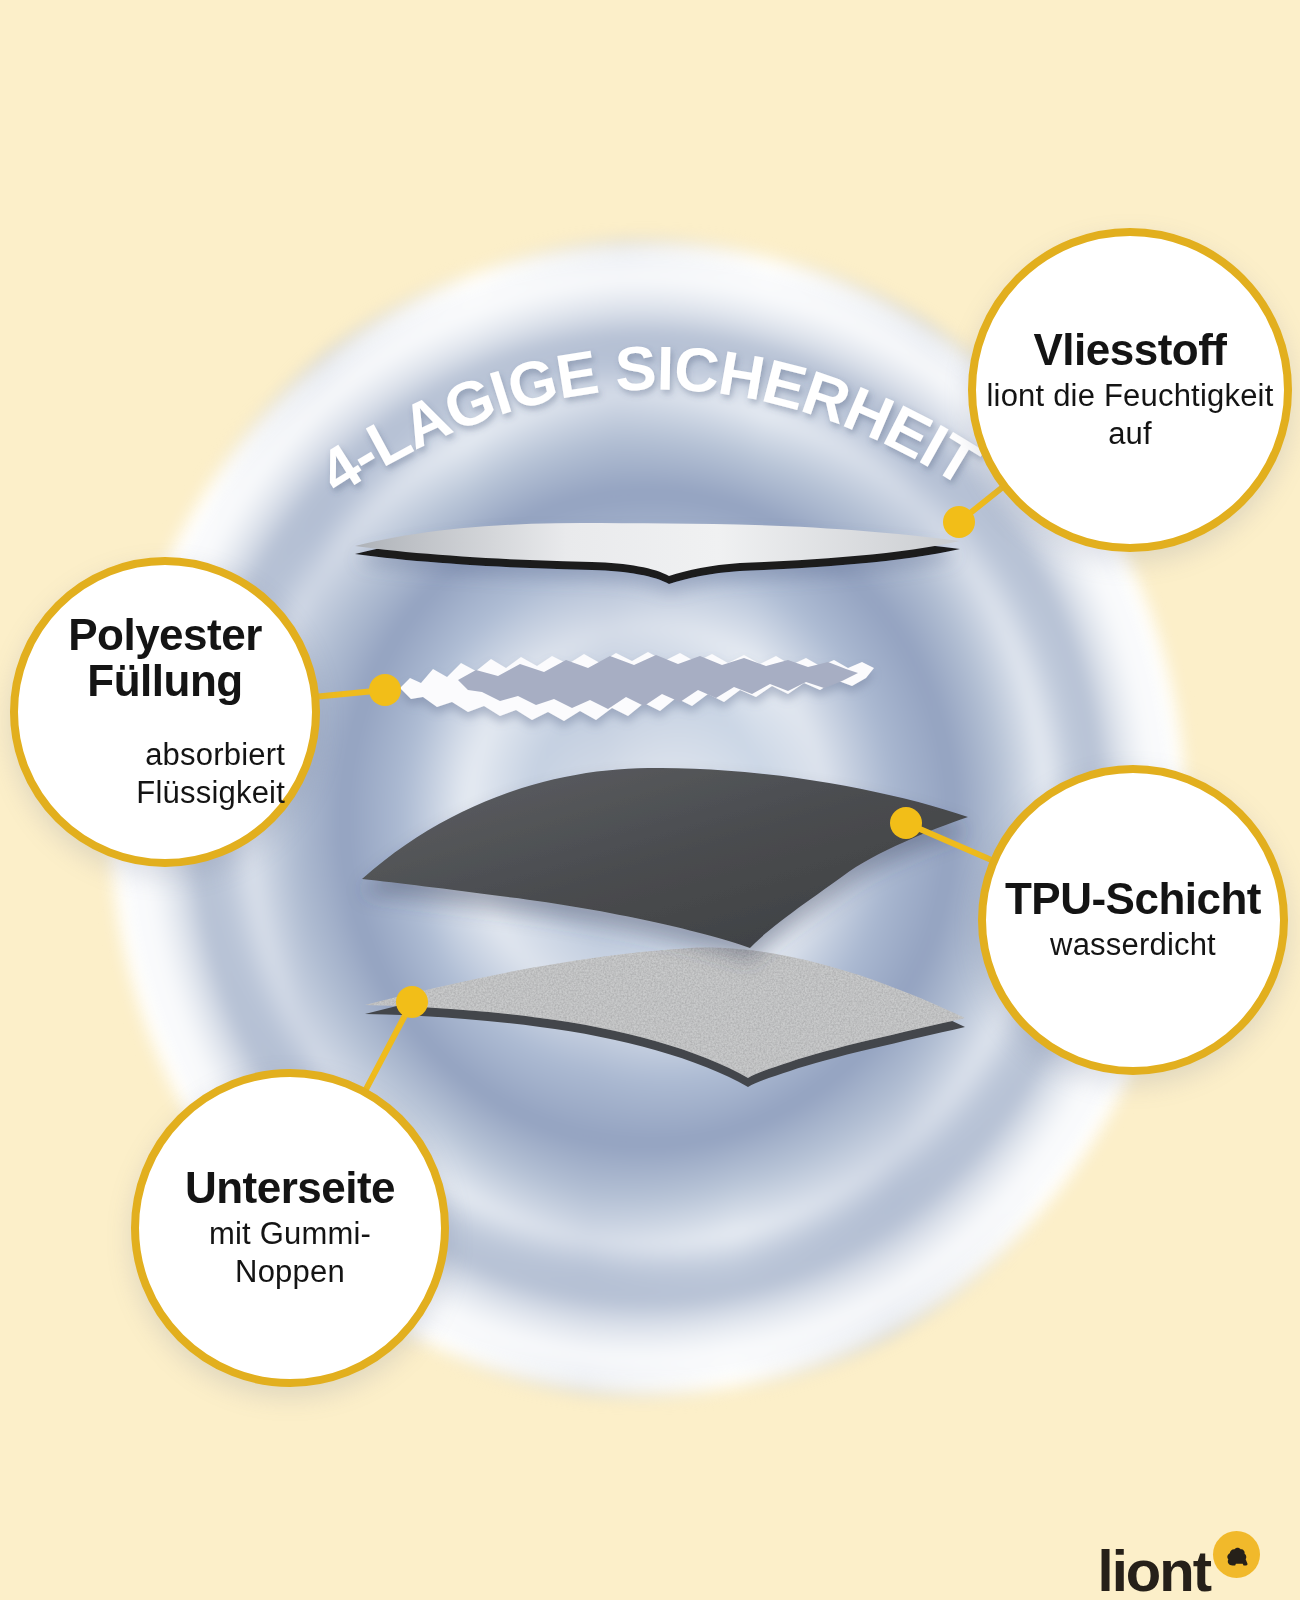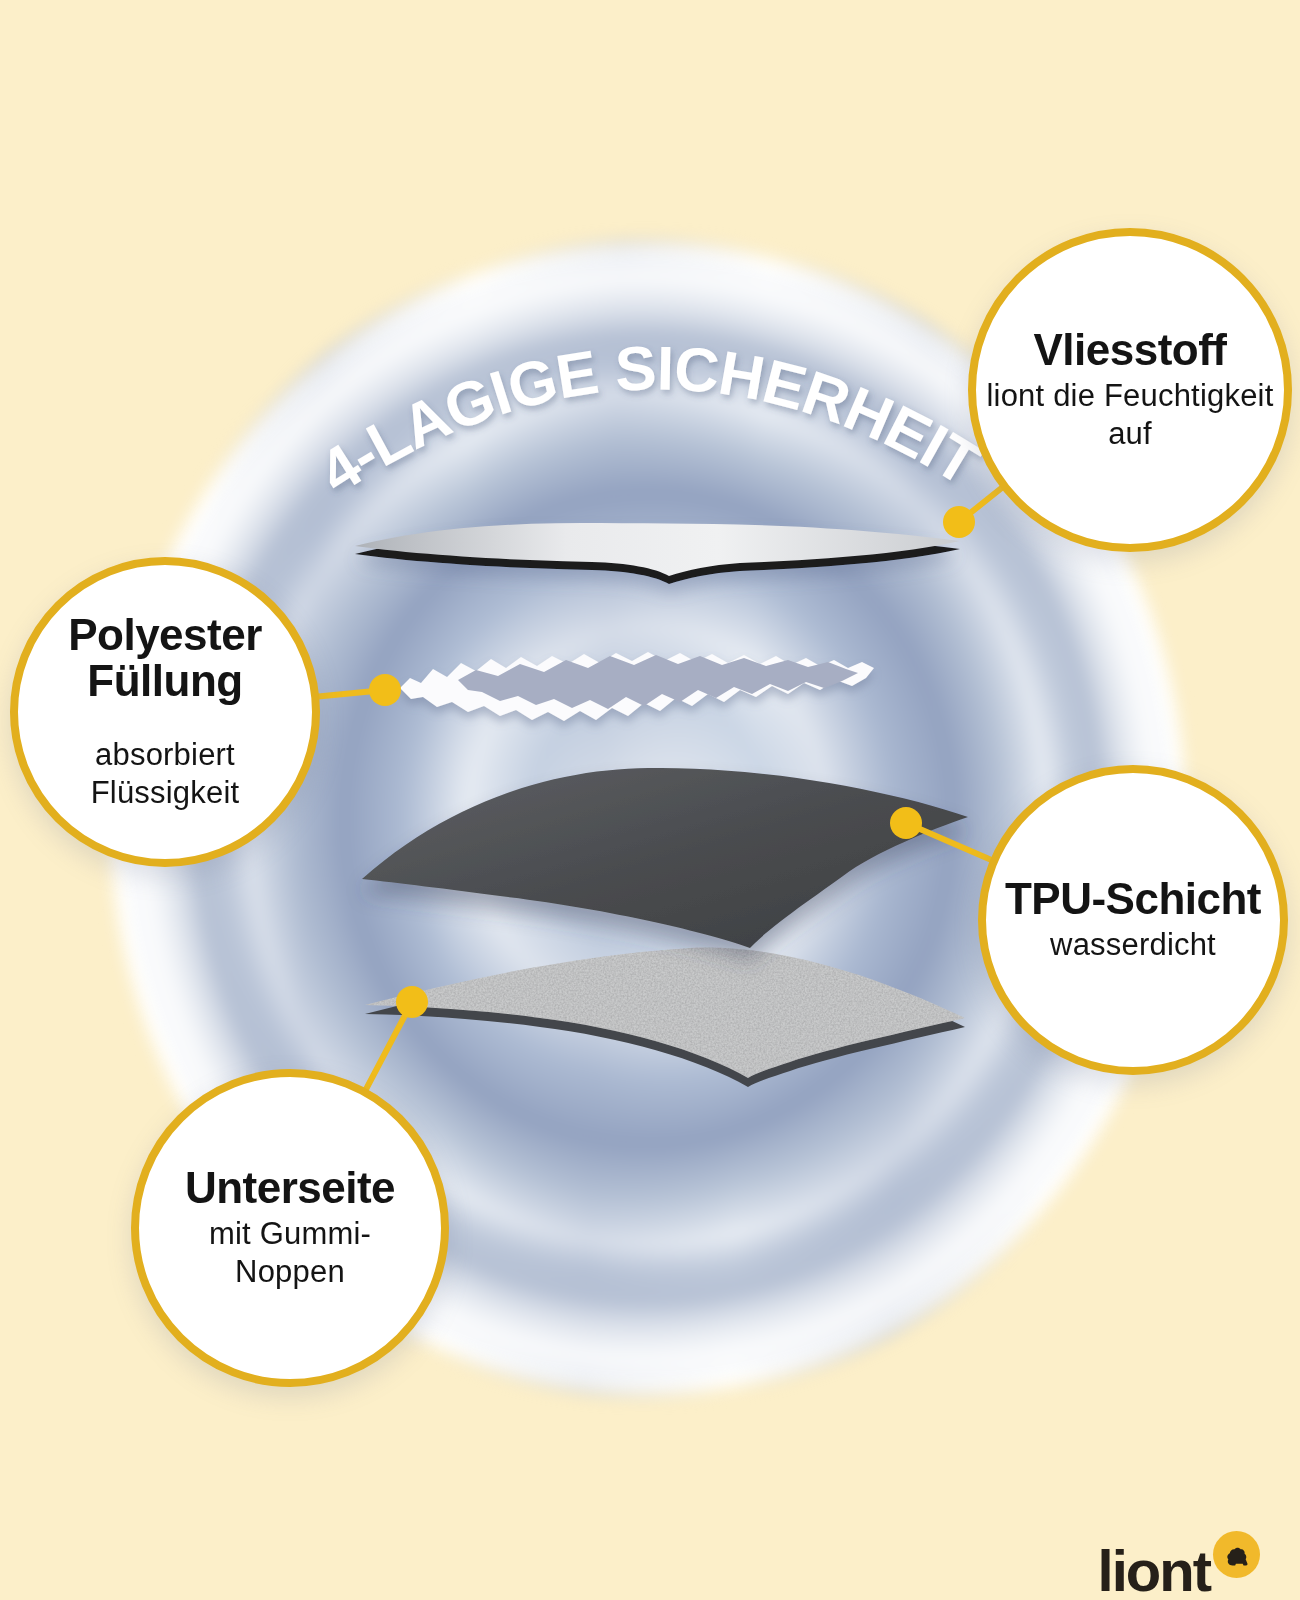--- a/index.html
+++ b/index.html
@@ -47,21 +47,21 @@
     margin:0 0 4px 0;
     font-size:44px;font-weight:800;line-height:1.05;letter-spacing:-.5px;
   }
   .callout p{
     margin:0;font-size:31px;font-weight:400;line-height:1.22;letter-spacing:.2px;
   }
   .callout-vliesstoff{left:968px;top:228px;width:308px;height:308px;}
   .callout-vliesstoff p{max-width:290px;}
   .callout-polyester{left:10px;top:557px;width:294px;height:294px;gap:28px;}
   .callout-polyester h3{max-width:250px;}
-  .callout-polyester p{max-width:240px;}
+  .callout-polyester p{max-width:240px;text-align:right;}
   .callout-tpu{left:978px;top:765px;width:294px;height:294px;}
   .callout-tpu h3{white-space:nowrap;}
   .callout-unterseite{left:131px;top:1069px;width:302px;height:302px;}
   .callout-unterseite p{max-width:210px;}
 
   
   .logo{position:absolute;right:40px;top:1498px;display:flex;align-items:center;z-index:3;}
   .logo-text{
     font-size:58px;font-weight:800;letter-spacing:-2px;color:#262019;line-height:1;margin-top:44px;
   }

